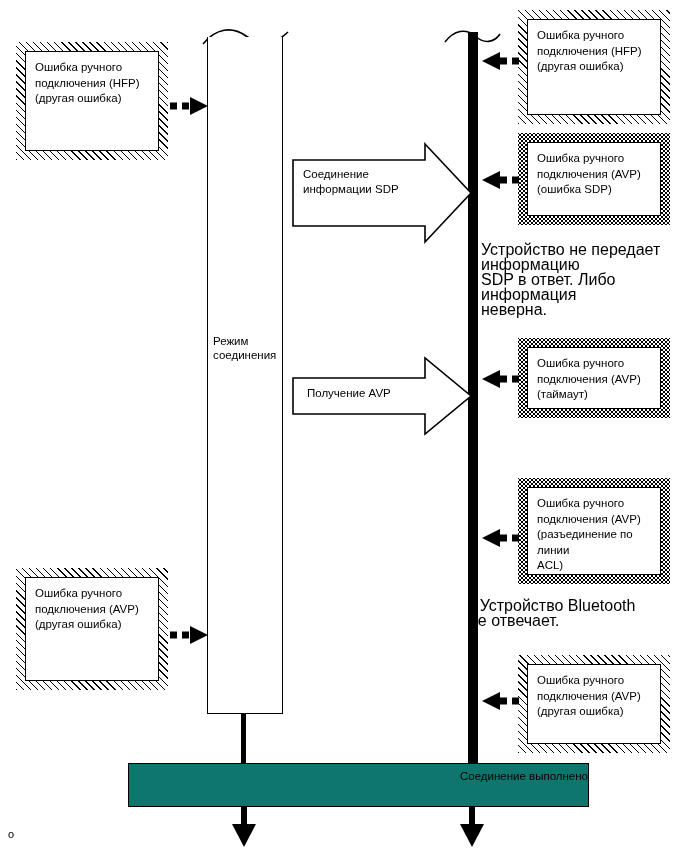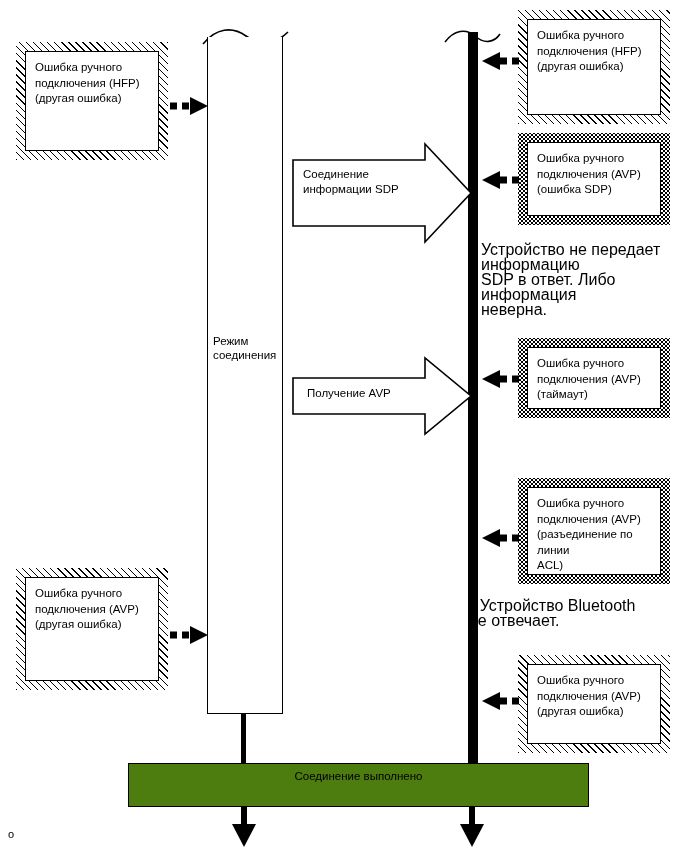--- a/index.html
+++ b/index.html
@@ -86,23 +86,23 @@
   
   .thick-bar {
     position: absolute;
     background: #000000;
   }
 
   
   .bottom-bar {
     position: absolute;
     border: 1.5px solid #000000;
-    background: #4d7c0f;
-    box-sizing: border-box;
-    text-align: center;
+    background: #0f766e;
+    box-sizing: border-box;
+    text-align: right;
   }
   .bottom-bar-label {
     font-size: 11.5px;
     line-height: 14px;
     color: #000000;
     padding-top: 5px;
     display: block;
   }
 
   

